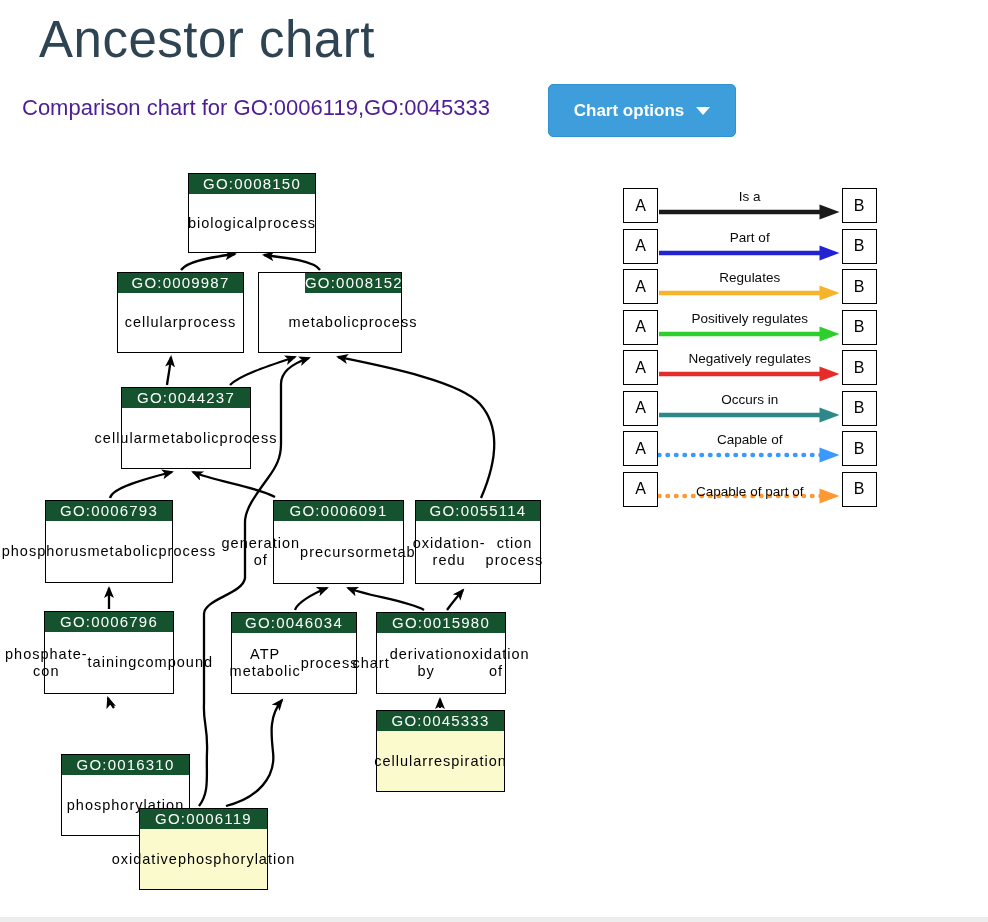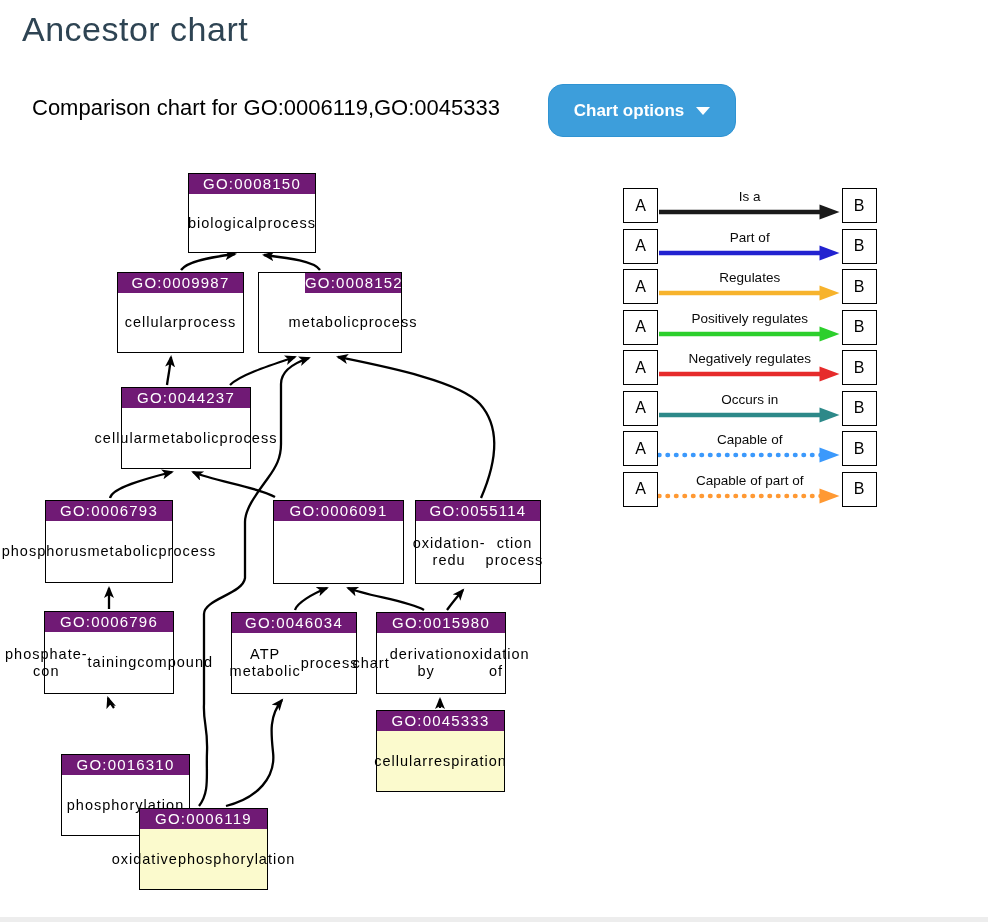--- a/index.html
+++ b/index.html
@@ -1,31 +1,31 @@
 <!DOCTYPE html>
 <html><head>
 <meta charset="utf-8">
 <style>
   html,body{margin:0;padding:0;background:#ffffff;}
   #app{position:relative;width:988px;height:922px;background:#fff;overflow:hidden;
        font-family:"Liberation Sans",sans-serif;}
-  .page-title{position:absolute;left:22px;top:10px;font-size:34px;font-weight:500;
+  .page-title{position:absolute;left:39px;top:10px;font-size:51px;font-weight:500;
        color:#2e4453;letter-spacing:.5px;}
-  .subtitle{position:absolute;left:32px;top:95px;font-size:22px;color:#000000;}
+  .subtitle{position:absolute;left:22px;top:95px;font-size:22px;color:#4c1d95;}
   .chart-options-btn{position:absolute;left:548px;top:84px;width:186px;height:51px;
-       background:#3d9edb;border:1px solid #2f93d2;border-radius:15px;color:#fff;
+       background:#3d9edb;border:1px solid #2f93d2;border-radius:5px;color:#fff;
        font-size:17px;font-weight:bold;display:flex;align-items:center;justify-content:center;
        gap:12px;cursor:pointer;font-family:"Liberation Sans",sans-serif;}
   .caret{width:0;height:0;border-left:7px solid transparent;border-right:7px solid transparent;
        border-top:8px solid #fff;}
   #graph{position:absolute;left:0;top:0;width:988px;height:922px;}
   #edge-svg{position:absolute;left:0;top:0;pointer-events:none;}
   .node{position:absolute;border:1.6px solid #000;background:#fff;box-sizing:border-box;
        display:flex;flex-direction:column;cursor:pointer;}
-  .node .hdr{background:#701a75;color:#fff;text-align:center;font-size:15px;
+  .node .hdr{background:#14532d;color:#fff;text-align:center;font-size:15px;
        letter-spacing:1.2px;padding:1px 0 2px 0;white-space:nowrap;}
   .node .lbl{flex:1;display:flex;flex-direction:row;align-items:center;justify-content:center;
        font-size:14.5px;color:#000;letter-spacing:1px;line-height:17px;text-align:center;}
   .node.hl .lbl{background:#fbfacd;}
   .legend-row{position:absolute;}
   .lg-box{position:absolute;width:35px;height:35px;border:1.6px solid #000;background:#fff;
        box-sizing:border-box;display:flex;align-items:center;justify-content:center;
        font-size:16px;color:#000;}
   .lg-label{position:absolute;font-size:13.5px;color:#0a0a0a;text-align:center;
        white-space:nowrap;transform:translateX(-50%);}
@@ -103,20 +103,25 @@
         <div class="node" style="left: 45px; top: 500px; width: 128px; height: 83px;">
           <div class="hdr">GO:0006793</div>
           <div class="lbl">
             <div>phosphorus</div>
             <div>metabolic</div>
             <div>process</div>
           </div>
         </div>
         <div class="node" style="left: 273px; top: 500px; width: 131px; height: 84px;">
           <div class="hdr">GO:0006091</div>
+          <div class="lbl">
+            <div>generation of</div>
+            <div>precursor</div>
+            <div>metabolites</div>
+          </div>
         </div>
         <div class="node" style="left: 415px; top: 500px; width: 126px; height: 84px;">
           <div class="hdr">GO:0055114</div>
           <div class="lbl">
             <div>oxidation-redu</div>
             <div>ction process</div>
           </div>
         </div>
         <div class="node" style="left: 44px; top: 611px; width: 130px; height: 83px;">
           <div class="hdr">GO:0006796</div>
@@ -228,19 +233,19 @@
           <div class="lg-box" style="left: 841.5px; top: 0px;">B</div>
           <div class="lg-label" style="left: 749.75px; top: 1px;">Capable of</div>
         </div>
         <div class="legend-row" style="left: 0px; top: 471.5px;">
           <svg width="988" height="36" style="position: absolute; left: 0px; top: 0px; pointer-events: none;">
             <line x1="659" y1="24" x2="825.5" y2="24" stroke="#ff9933" stroke-width="4.5" stroke-dasharray="0.5,8" stroke-linecap="round"></line>
             <polygon points="819.5,16.5 839.5,24 819.5,31.5" fill="#ff9933"></polygon>
           </svg>
           <div class="lg-box" style="left: 623px; top: 0px;">A</div>
           <div class="lg-box" style="left: 841.5px; top: 0px;">B</div>
-          <div class="lg-label" style="left: 749.75px; top: 1px;">Capable of part of</div>
+          <div class="lg-label" style="left: 749.75px; top: 12px;">Capable of part of</div>
         </div>
       </div>
   </div>
 
   <div class="bottom-strip"></div>
 </div>
 
 </body></html>

